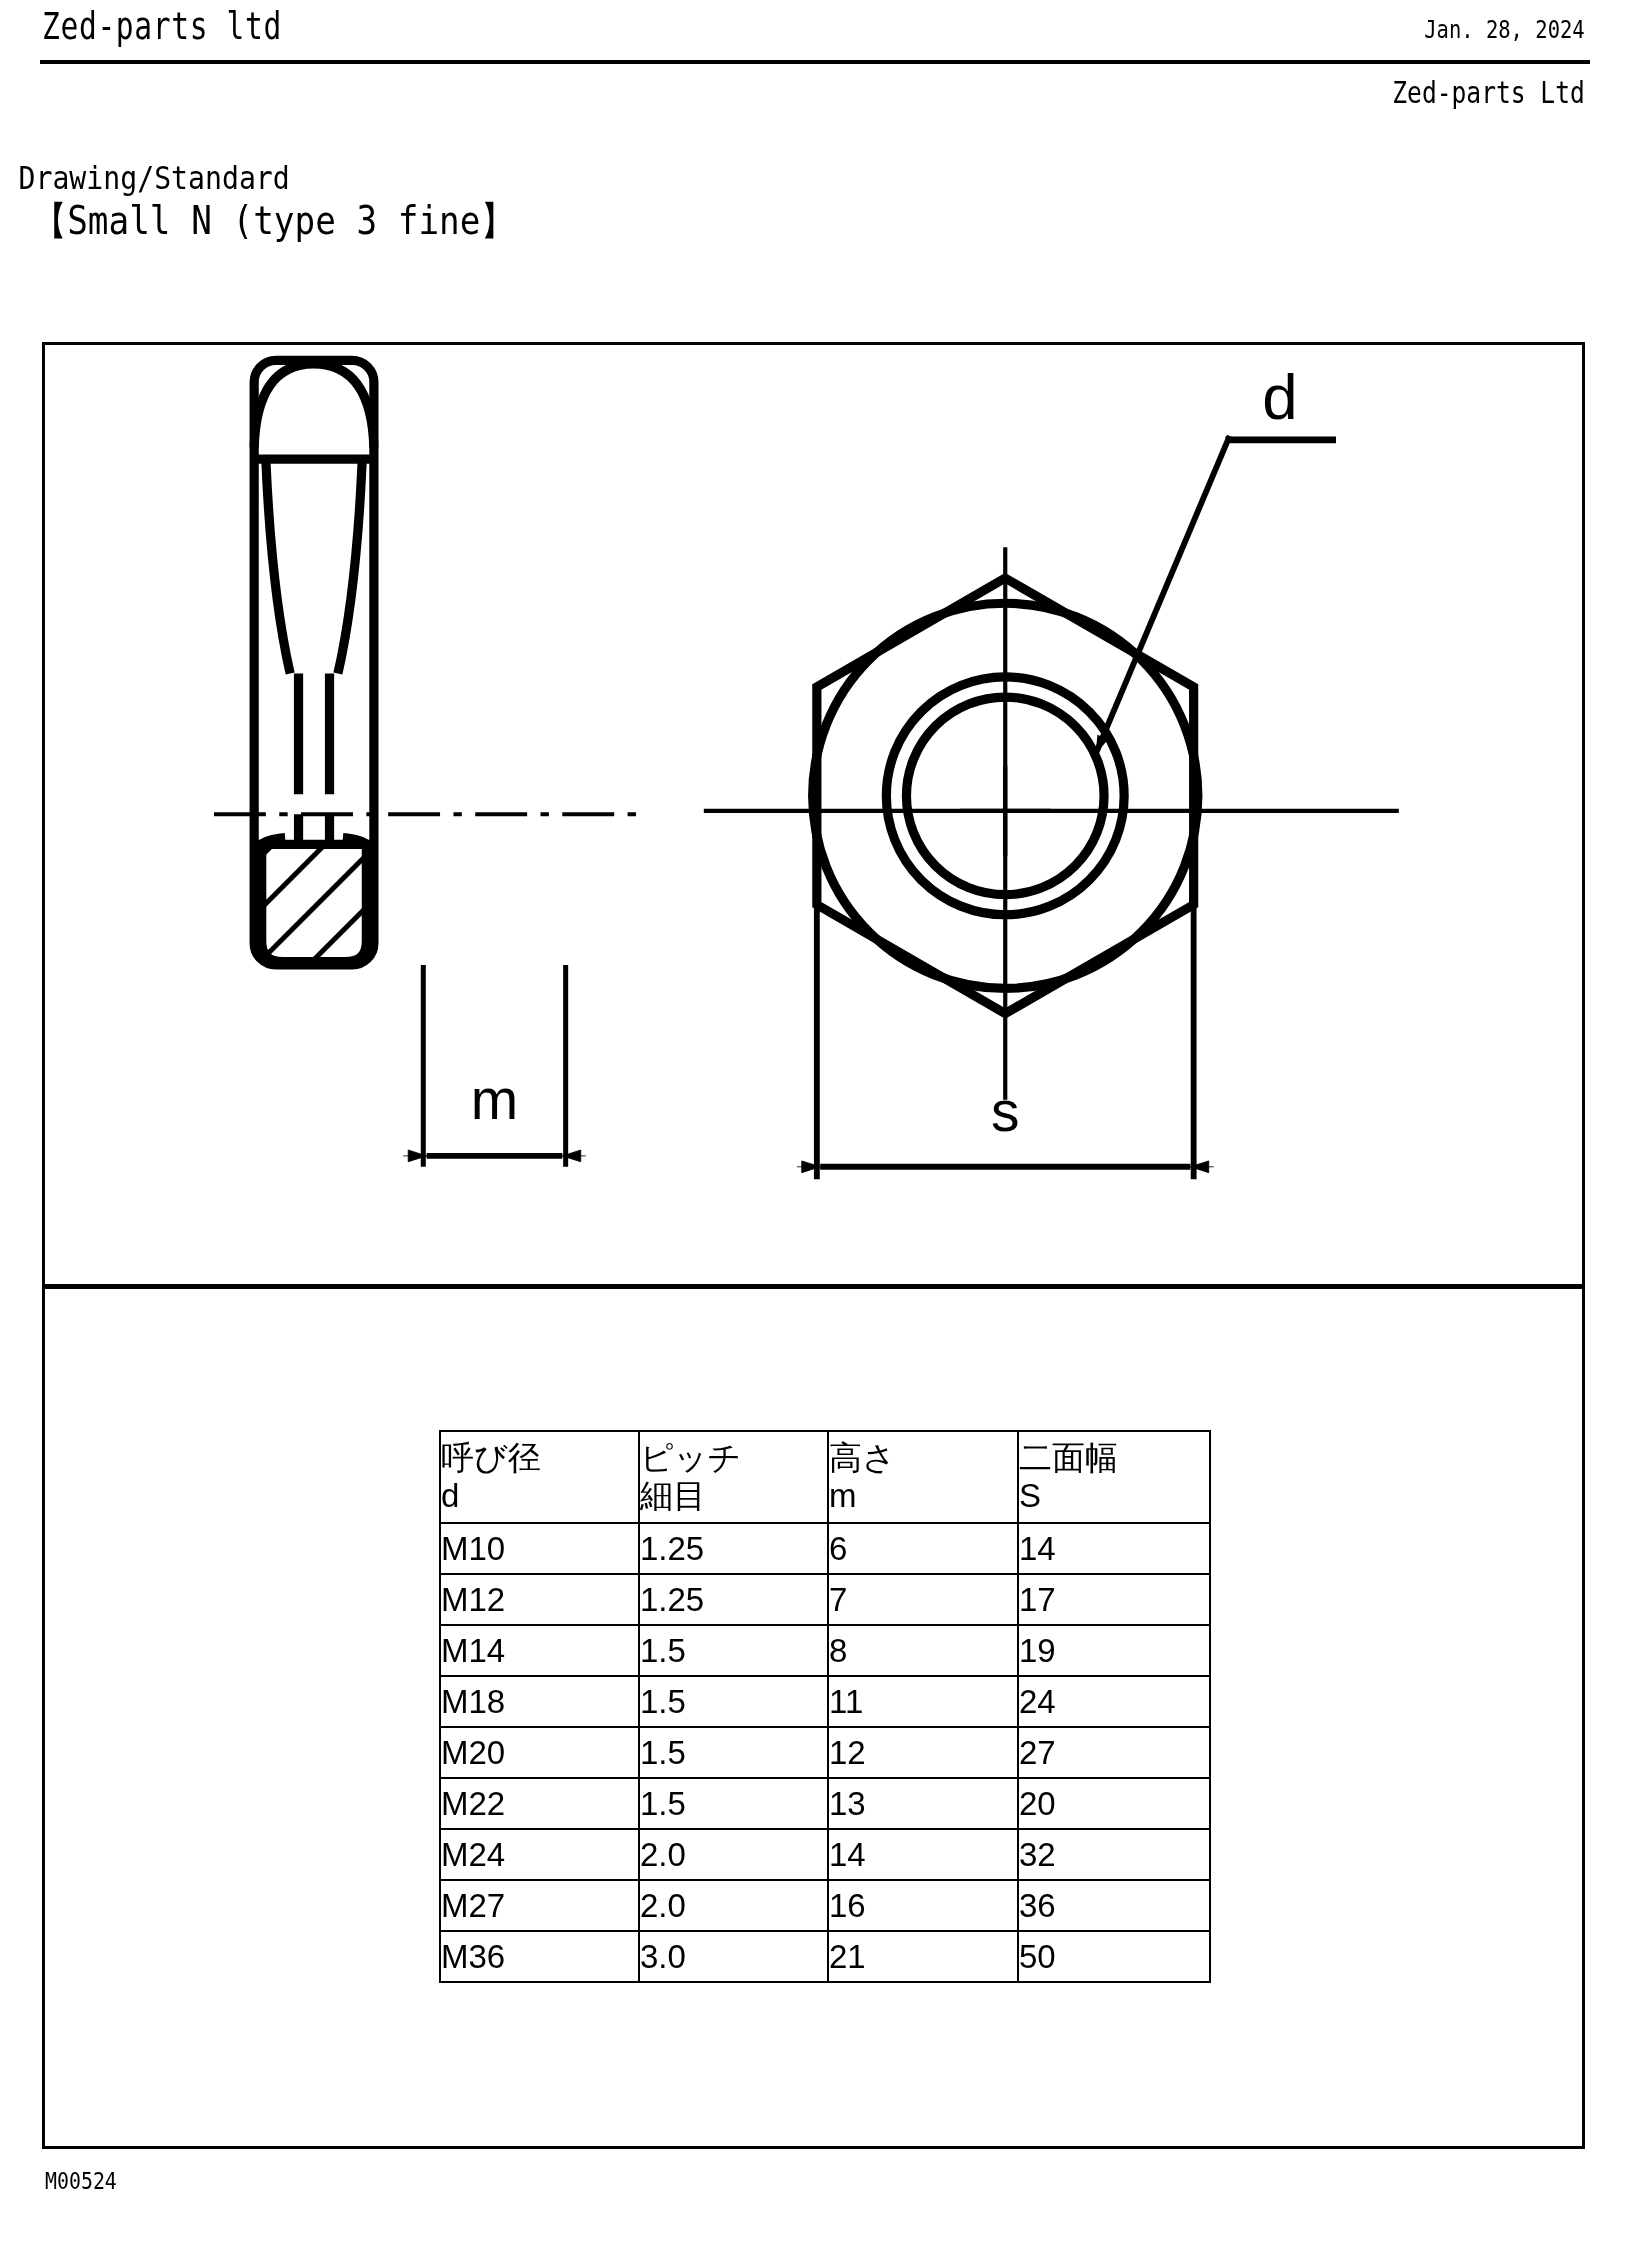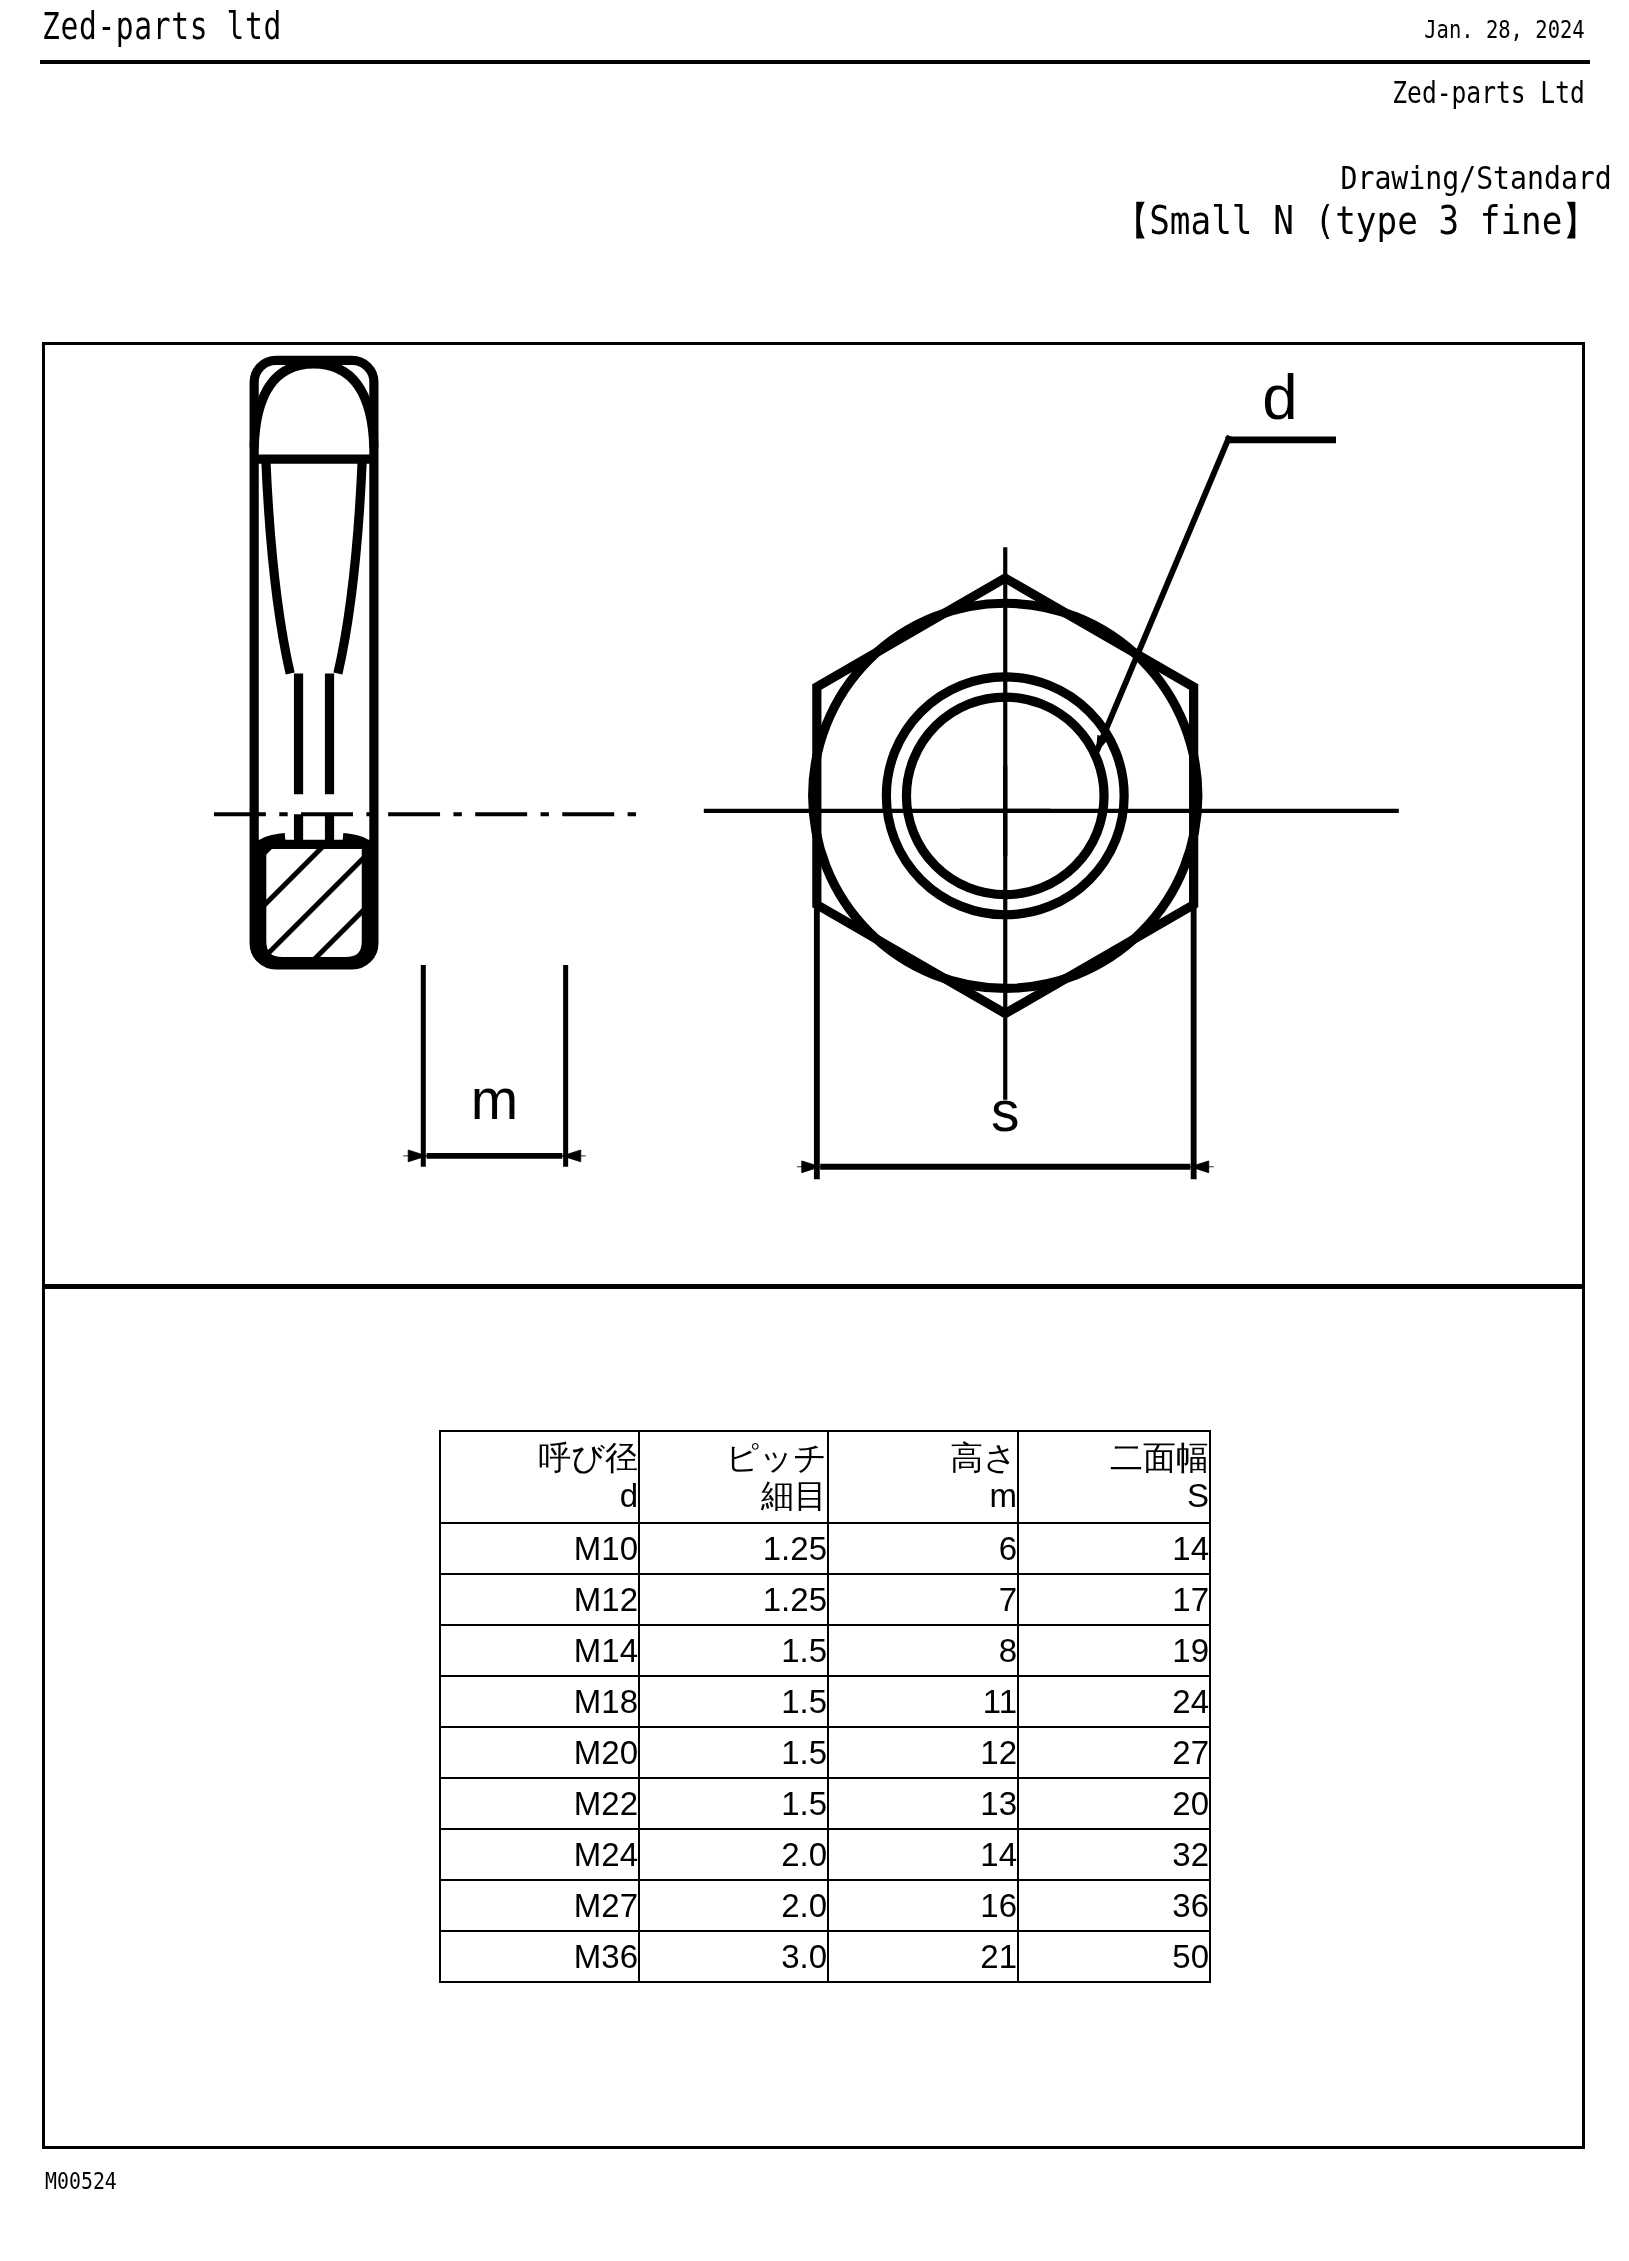--- a/index.html
+++ b/index.html
@@ -56,21 +56,21 @@
     white-space: nowrap;
     font-family: "DejaVu Sans Mono", monospace;
   }
 
   
   #title-area {
     position: absolute;
     left: 0;
     right: 0;
     top: 161px;
-    text-align: right;
+    text-align: left;
     line-height: 1.12;
   }
   #title-line1 {
     font-size: 32px;
     transform: scaleX(0.88);
     display: inline-block;
     font-family: "DejaVu Sans Mono", monospace;
     white-space: nowrap;
   }
   #title-line2 {
@@ -114,21 +114,21 @@
   #spec-table {
     position: absolute;
     left: 439px;
     top: 1430px;
     width: 770px;
     border-collapse: collapse;
     table-layout: fixed;
   }
   #spec-table th, #spec-table td {
     border: 2.5px solid #000;
-    text-align: right;
+    text-align: left;
     font-size: 33px;
     padding: 0;
     height: 49px;
     transform-origin: center;
     font-family: "Liberation Sans", sans-serif;
   }
   #spec-table th {
     font-weight: normal;
     height: 90px;
     vertical-align: middle;

